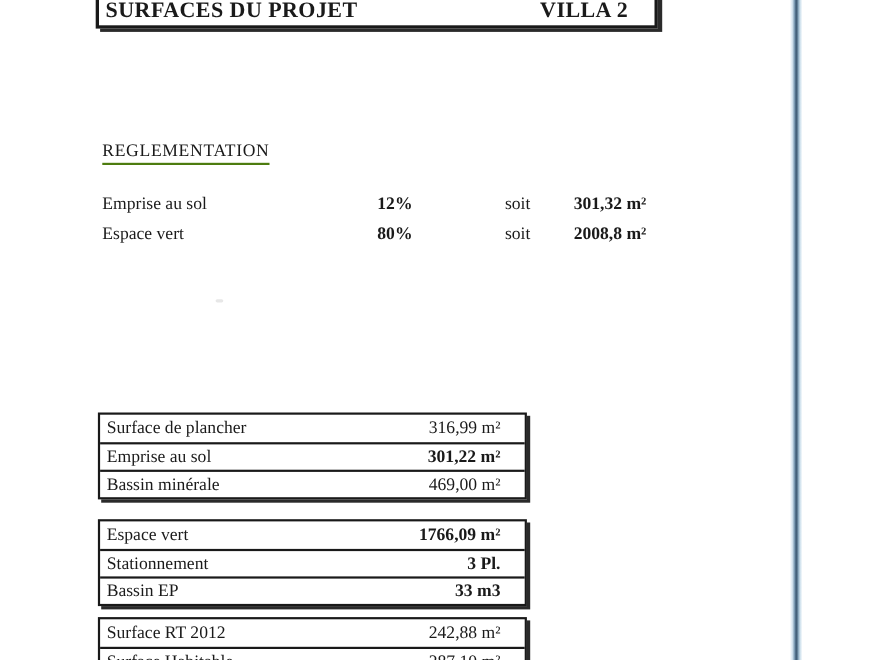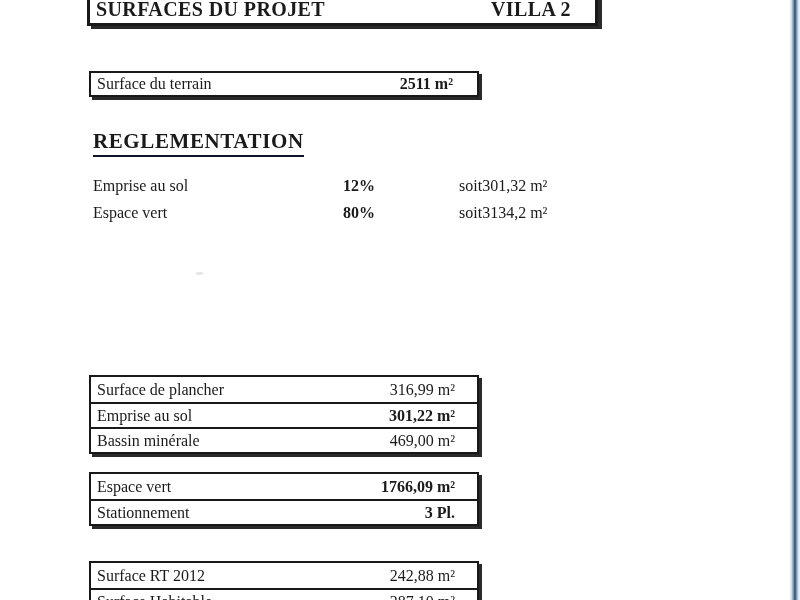--- a/index.html
+++ b/index.html
@@ -1,19 +1,19 @@
 <!DOCTYPE html>
 <html><head>
 <meta charset="utf-8">
 <style>
   * { margin: 0; padding: 0; box-sizing: border-box; }
   html, body { background: #ffffff; }
   .page {
     position: relative;
-    width: 800px;
+    width: 729px;
     height: 600px;
     background: #ffffff;
     overflow: hidden;
     font-family: "Liberation Serif", "DejaVu Serif", serif;
     color: #1a1a1a;
   }
   
   .edge-stripe {
     position: absolute; top: 0; right: 0;
     width: 14px; height: 600px;
@@ -44,30 +44,30 @@
     padding: 0 24px 0 6px;
     font-size: 16px;
   }
   .terrain-box { top: 71px; }
   .projet-box  { top: 333px; font-size: 17px; font-weight: bold; letter-spacing: 0.3px; }
   .val-right { margin-left: auto; text-align: right; }
   .bold { font-weight: bold; }
   .regl-heading {
     position: absolute; left: 93px; top: 129px;
     display: inline-block;
-    font-size: 21px; font-weight: bold; letter-spacing: 0.6px;
-    border-bottom: 2px solid #0f172a;
+    font-size: 16px; font-weight: normal; letter-spacing: 0.6px;
+    border-bottom: 2px solid #4d7c0f;
     padding-bottom: 1px;
   }
   .regl-rows { position: absolute; left: 93px; top: 172px; width: 534px; }
   .regl-row { display: flex; align-items: center; height: 27px; font-size: 16px; }
   .regl-label { width: 250px; }
   .regl-pct { width: 94px; font-weight: bold; }
   .regl-soit { margin-left: 22px; }
-  .regl-val { flex: 1; text-align: left; font-weight: normal; }
+  .regl-val { flex: 1; text-align: center; font-weight: bold; }
   .tbl {
     position: absolute; left: 89px;
     width: 390px;
     border: 2px solid #191919;
     box-shadow: 3px 3px 0 0 #2a2a2a;
     background: #fff;
   }
   .tbl-row {
     display: flex; align-items: center;
     height: 25px; font-size: 16px;
@@ -85,39 +85,35 @@
 </head>
 <body>
 
 <div class="page">
 
   <div class="title-box">
     <span>SURFACES DU PROJET</span>
     <span>VILLA 2</span>
   </div>
 
-  <div class="boxed-row terrain-box">
-    <span>Surface du terrain</span>
-    <span class="val-right bold">2511 m²</span>
-  </div>
 
   <div class="regl-heading">REGLEMENTATION</div>
 
   <div class="regl-rows">
     <div class="regl-row">
       <span class="regl-label">Emprise au sol</span>
       <span class="regl-pct">12%</span>
       <span class="regl-soit">soit</span>
       <span class="regl-val">301,32 m²</span>
     </div>
     <div class="regl-row">
       <span class="regl-label">Espace vert</span>
       <span class="regl-pct">80%</span>
       <span class="regl-soit">soit</span>
-      <span class="regl-val">3134,2 m²</span>
+      <span class="regl-val">2008,8 m²</span>
     </div>
   </div>
 
   <div class="speck"></div>
 
 
   <div class="tbl tbl-surfaces">
     <div class="tbl-row">
       <span>Surface de plancher</span>
       <span class="val-right">316,99 m²</span>
@@ -134,20 +130,24 @@
 
   <div class="tbl tbl-exterior">
     <div class="tbl-row">
       <span>Espace vert</span>
       <span class="val-right bold">1766,09 m²</span>
     </div>
     <div class="tbl-row">
       <span>Stationnement</span>
       <span class="val-right bold">3 Pl.</span>
     </div>
+    <div class="tbl-row">
+      <span>Bassin EP</span>
+      <span class="val-right bold">33 m3</span>
+    </div>
   </div>
 
   <div class="tbl tbl-rt">
     <div class="tbl-row">
       <span>Surface RT 2012</span>
       <span class="val-right">242,88 m²</span>
     </div>
     <div class="tbl-row">
       <span>Surface Habitable</span>
       <span class="val-right">287,10 m²</span>

